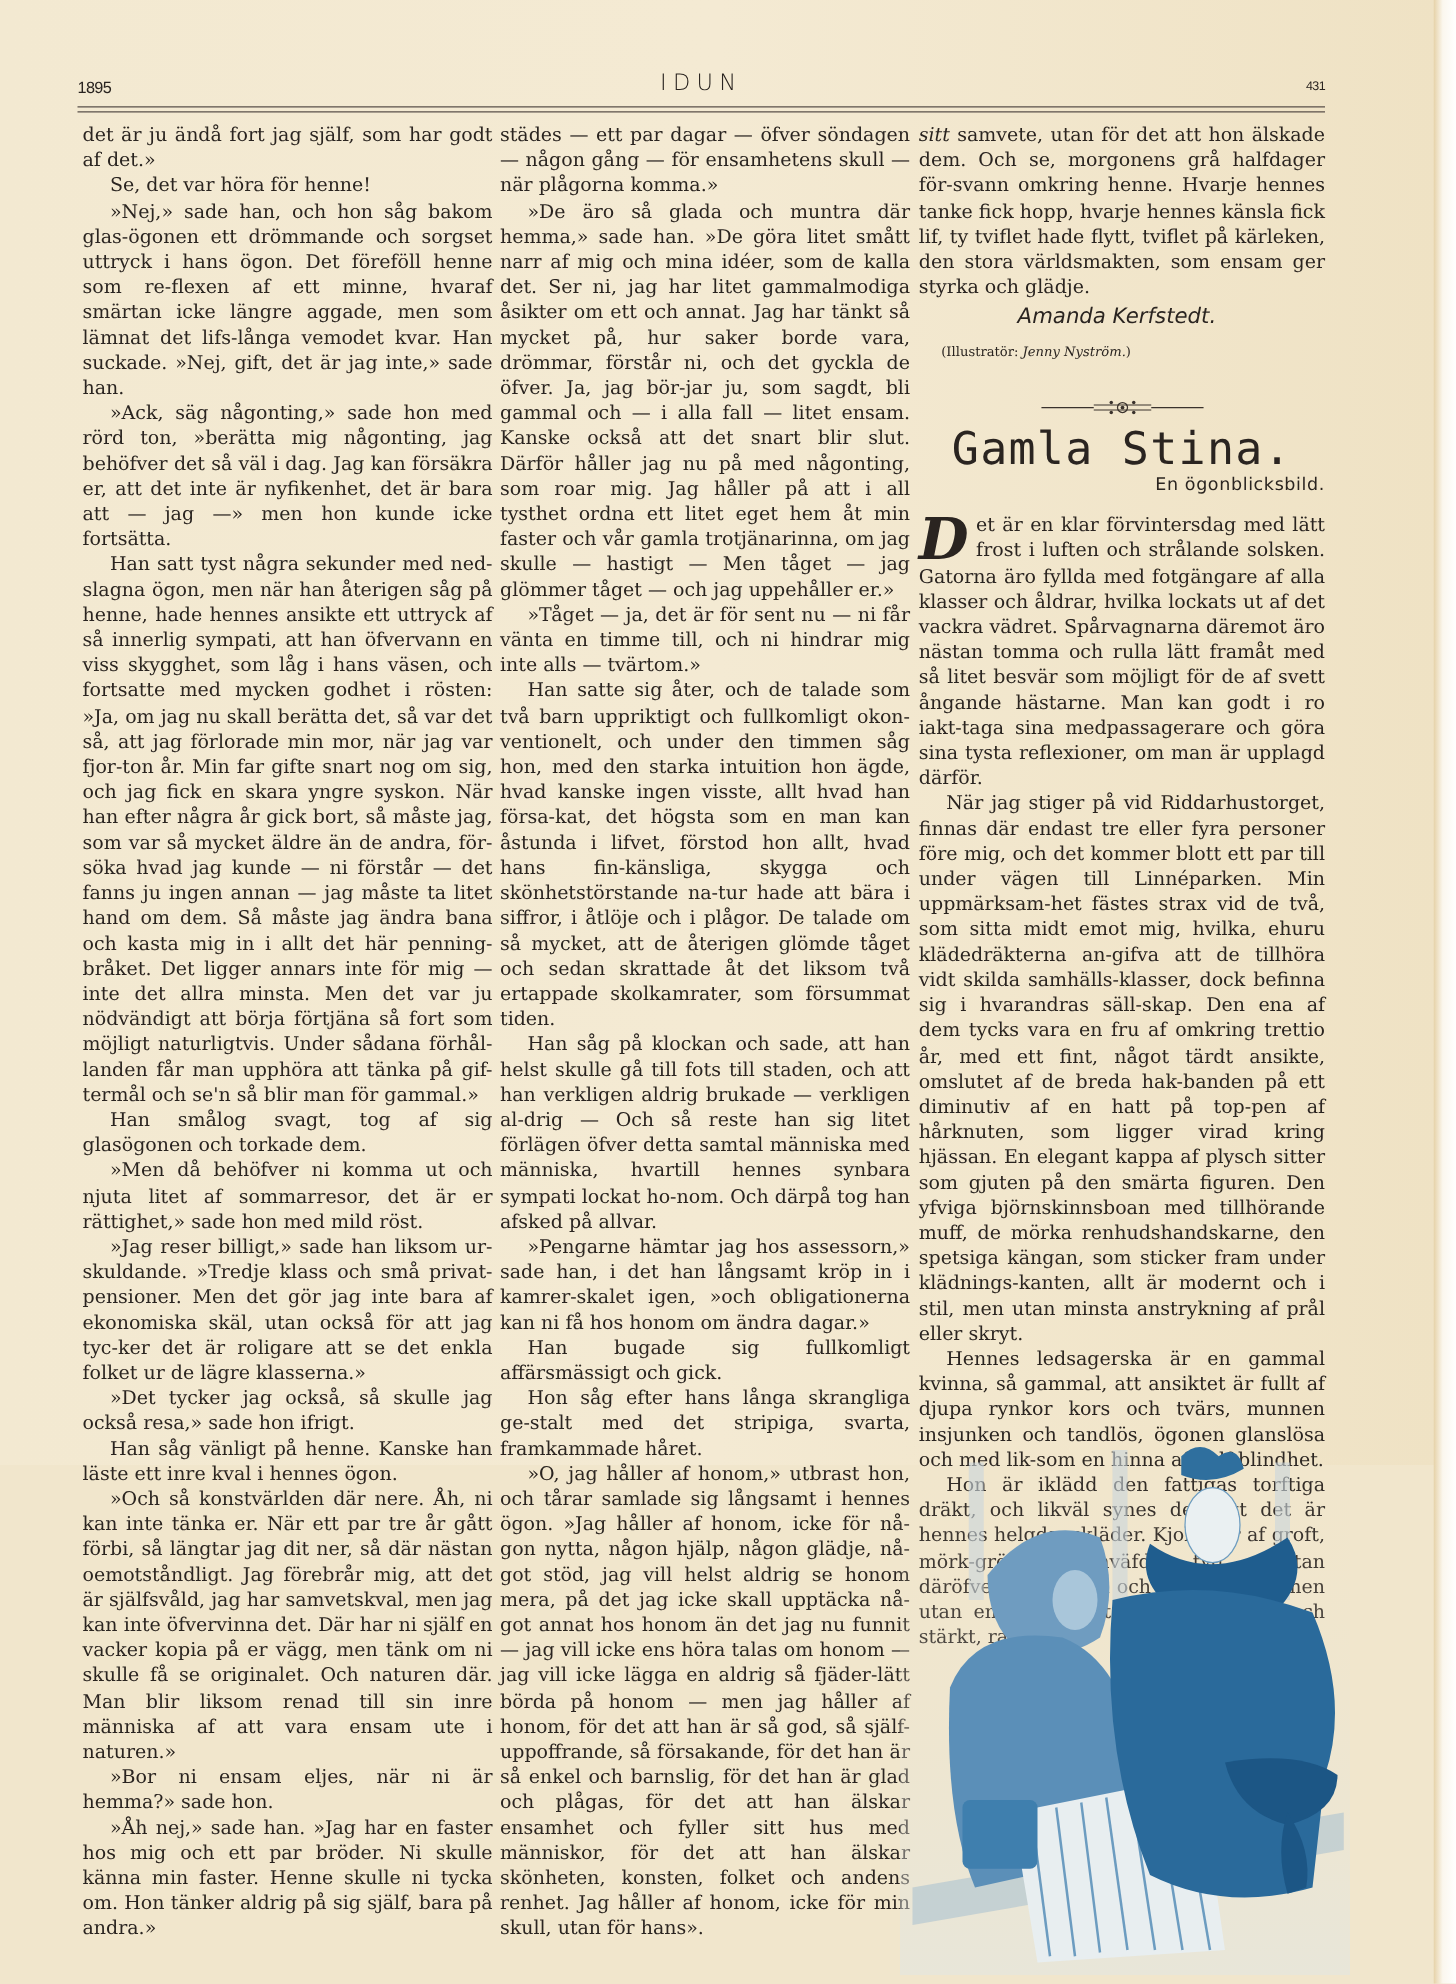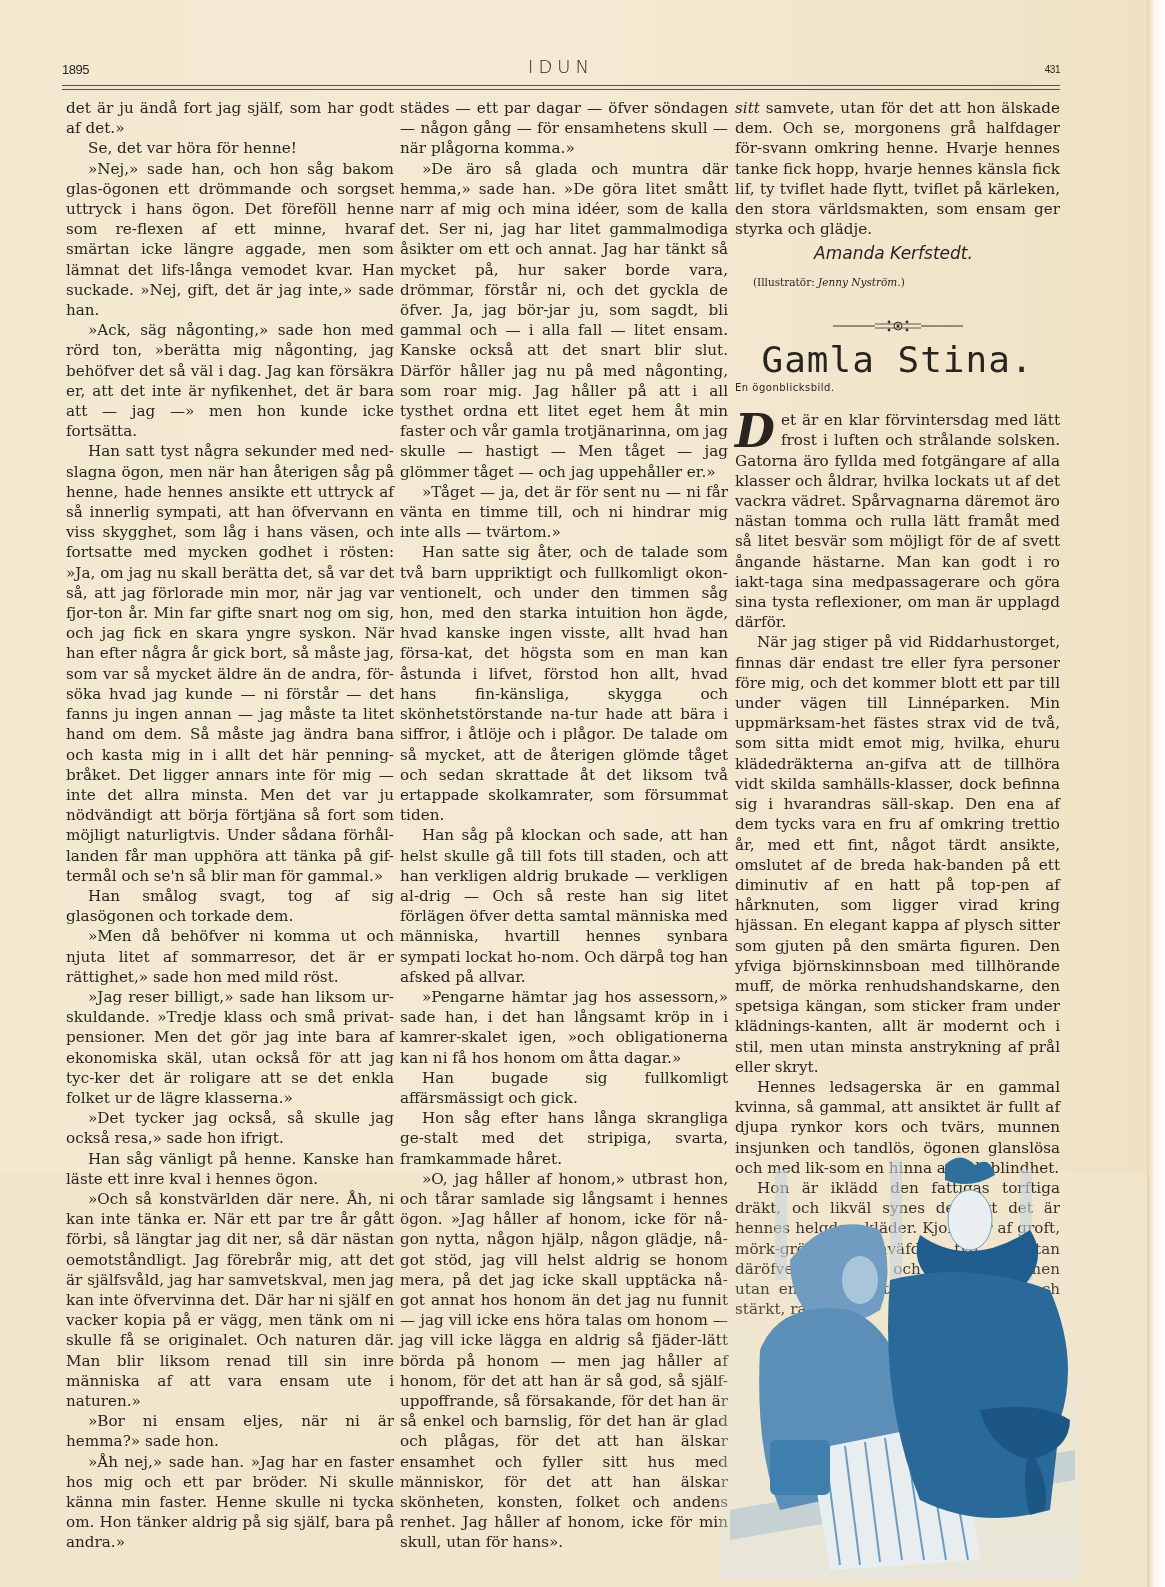--- a/index.html
+++ b/index.html
@@ -36,21 +36,21 @@
     .col1 { left: 66px; width: 328px; }
     .col2 { left: 400px; width: 328px; }
     .col3 { left: 735px; width: 325px; }
 
     .signature { text-align: center; font-family: "DejaVu Sans", sans-serif; font-style: italic; font-size: 17px; margin-top: 4px; padding-right: 8px; }
     .illus-credit { font-size: 10.5px; margin-top: 8px; margin-left: 18px; }
     .illus-credit i { font-style: italic; }
     .ornament { text-align: center; margin: 26px 0 20px; height: 12px; position: relative; }
     .ornament svg { display: inline-block; }
     .story-title { text-align: center; font-family: "DejaVu Sans Mono", monospace; font-size: 36px; letter-spacing: 1px; margin-top: 14px; font-weight: 300; }
-    .story-sub { text-align: left; font-family: "DejaVu Sans", sans-serif; font-size: 10px; margin-top: 8px; margin-bottom: 12px; letter-spacing: 0.5px; }
+    .story-sub { text-align: right; font-family: "DejaVu Sans", sans-serif; font-size: 14px; margin-top: 8px; margin-bottom: 12px; letter-spacing: 0.5px; }
     .dropcap { float: left; font-family: "DejaVu Serif", serif; font-style: italic; font-weight: bold; font-size: 46px; line-height: 38px; margin: 2px 6px 0 0; }
 
     .illustration {
       position: absolute; left: 720px; top: 1150px; width: 360px; height: 430px;
     }
   </style>
 </head>
 <body>
 
 <div class="page">
@@ -78,21 +78,21 @@
     <p>»Åh nej,» sade han. »Jag har en faster hos mig och ett par bröder. Ni skulle känna min faster. Henne skulle ni tycka om. Hon tänker aldrig på sig själf, bara på andra.»</p>
 
   </div>
 
   <div class="col col2">
     <p class="noind">städes — ett par dagar — öfver söndagen — någon gång — för ensamhetens skull — när plågorna komma.»</p>
     <p>»De äro så glada och muntra där hemma,» sade han. »De göra litet smått narr af mig och mina idéer, som de kalla det. Ser ni, jag har litet gammalmodiga åsikter om ett och annat. Jag har tänkt så mycket på, hur saker borde vara, drömmar, förstår ni, och det gyckla de öfver. Ja, jag bör-jar ju, som sagdt, bli gammal och — i alla fall — litet ensam. Kanske också att det snart blir slut. Därför håller jag nu på med någonting, som roar mig. Jag håller på att i all tysthet ordna ett litet eget hem åt min faster och vår gamla trotjänarinna, om jag skulle — hastigt — Men tåget — jag glömmer tåget — och jag uppehåller er.»</p>
     <p>»Tåget — ja, det är för sent nu — ni får vänta en timme till, och ni hindrar mig inte alls — tvärtom.»</p>
     <p>Han satte sig åter, och de talade som två barn uppriktigt och fullkomligt okon-ventionelt, och under den timmen såg hon, med den starka intuition hon ägde, hvad kanske ingen visste, allt hvad han försa-kat, det högsta som en man kan åstunda i lifvet, förstod hon allt, hvad hans fin-känsliga, skygga och skönhetstörstande na-tur hade att bära i siffror, i åtlöje och i plågor. De talade om så mycket, att de återigen glömde tåget och sedan skrattade åt det liksom två ertappade skolkamrater, som försummat tiden.</p>
     <p>Han såg på klockan och sade, att han helst skulle gå till fots till staden, och att han verkligen aldrig brukade — verkligen al-drig — Och så reste han sig litet förlägen öfver detta samtal människa med människa, hvartill hennes synbara sympati lockat ho-nom. Och därpå tog han afsked på allvar.</p>
-    <p>»Pengarne hämtar jag hos assessorn,» sade han, i det han långsamt kröp in i kamrer-skalet igen, »och obligationerna kan ni få hos honom om åtta dagar.»</p>
+    <p>»Pengarne hämtar jag hos assessorn,» sade han, i det han långsamt kröp in i kamrer-skalet igen, »och obligationerna kan ni få hos honom om ändra dagar.»</p>
     <p>Han bugade sig fullkomligt affärsmässigt och gick.</p>
     <p>Hon såg efter hans långa skrangliga ge-stalt med det stripiga, svarta, framkammade håret.</p>
     <p>»O, jag håller af honom,» utbrast hon, och tårar samlade sig långsamt i hennes ögon. »Jag håller af honom, icke för nå-gon nytta, någon hjälp, någon glädje, nå-got stöd, jag vill helst aldrig se honom mera, på det jag icke skall upptäcka nå-got annat hos honom än det jag nu funnit — jag vill icke ens höra talas om honom — jag vill icke lägga en aldrig så fjäder-lätt börda på honom — men jag håller af honom, för det att han är så god, så själf-uppoffrande, så försakande, för det han är så enkel och barnslig, för det han är glad och plågas, för det att han älskar ensamhet och fyller sitt hus med människor, för det att han älskar skönheten, konsten, folket och andens renhet. Jag håller af honom, icke för min skull, utan för hans».</p>
 
   </div>
 
   <div class="col col3">
     <p class="noind"><i>sitt</i><span> samvete, utan för det att hon älskade dem. Och se, morgonens grå halfdager för-svann omkring henne. Hvarje hennes tanke fick hopp, hvarje hennes känsla fick lif, ty tviflet hade flytt, tviflet på kärleken, den stora världsmakten, som ensam ger styrka och glädje.</span></p>
     <div class="signature">Amanda Kerfstedt.</div>
     <div class="illus-credit"><span>(Illustratör:</span> <i>Jenny Nyström.</i><span>)</span></div>

